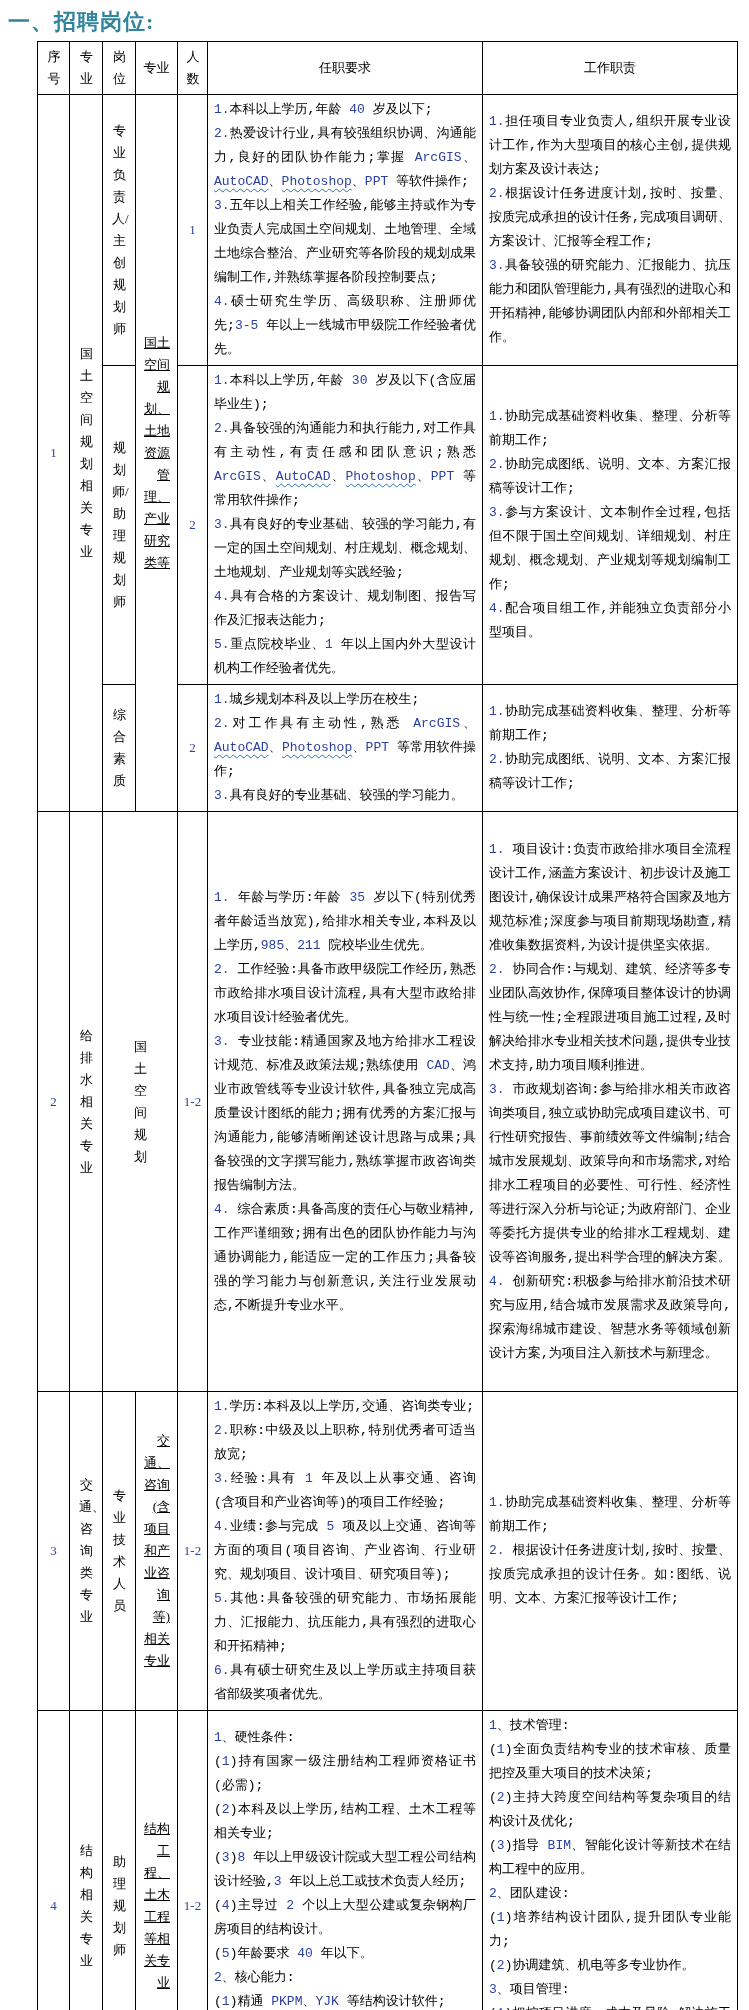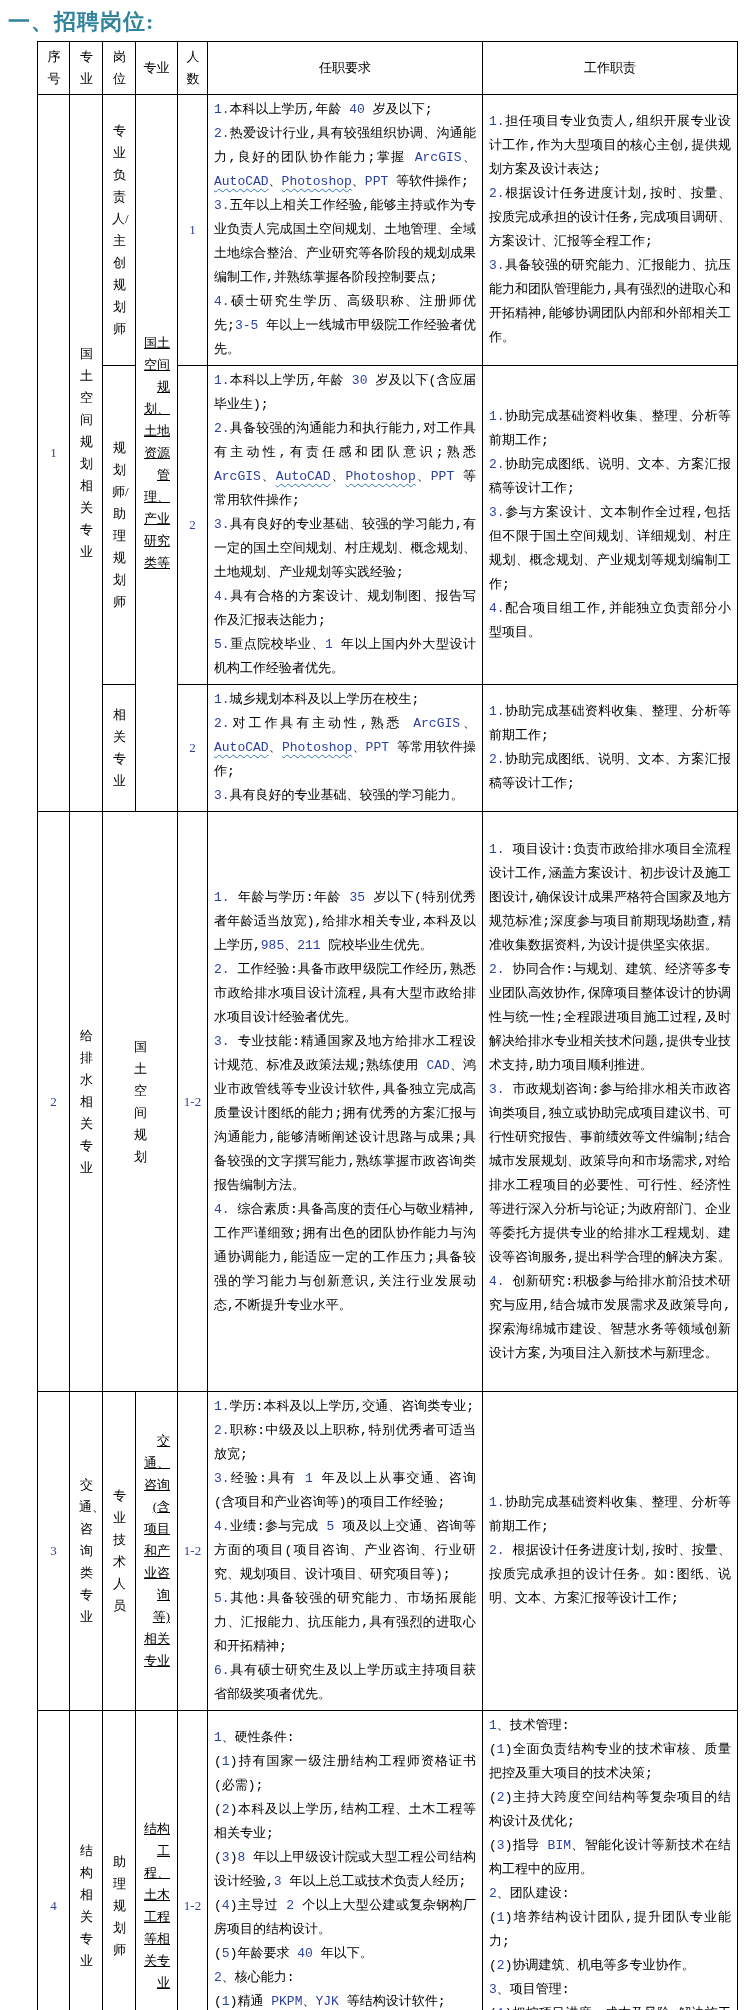--- a/index.html
+++ b/index.html
@@ -100,21 +100,21 @@
 <span class="lat">2.</span>具备较强的沟通能力和执行能力,对工作具有主动性,有责任感和团队意识;熟悉 <span class="lat">ArcGIS</span>、<span class="lat sq">AutoCAD</span>、<span class="lat sq">Photoshop</span>、<span class="lat">PPT</span> 等常用软件操作;
 <span class="lat">3.</span>具有良好的专业基础、较强的学习能力,有一定的国土空间规划、村庄规划、概念规划、土地规划、产业规划等实践经验;
 <span class="lat">4.</span>具有合格的方案设计、规划制图、报告写作及汇报表达能力;
 <span class="lat">5.</span>重点院校毕业、<span class="lat">1</span> 年以上国内外大型设计机构工作经验者优先。</td>
       <td class="txt rich"><span class="lat">1.</span>协助完成基础资料收集、整理、分析等前期工作;
 <span class="lat">2.</span>协助完成图纸、说明、文本、方案汇报稿等设计工作;
 <span class="lat">3.</span>参与方案设计、文本制作全过程,包括但不限于国土空间规划、详细规划、村庄规划、概念规划、产业规划等规划编制工作;
 <span class="lat">4.</span>配合项目组工作,并能独立负责部分小型项目。</td>
     </tr>
     <tr style="height:104px">
-      <td class="lbl"><span class="in c1 rich">相关专业</span></td>
+      <td class="lbl"><span class="in c1 rich">综合素质</span></td>
       <td class="cnt rich"><span class="lat">2</span></td>
       <td class="txt rich"><span class="lat">1.</span>城乡规划本科及以上学历在校生;
 <span class="lat">2.</span>对工作具有主动性,熟悉 <span class="lat">ArcGIS</span>、<span class="lat sq">AutoCAD</span>、<span class="lat sq">Photoshop</span>、<span class="lat">PPT</span> 等常用软件操作;
 <span class="lat">3.</span>具有良好的专业基础、较强的学习能力。</td>
       <td class="txt rich"><span class="lat">1.</span>协助完成基础资料收集、整理、分析等前期工作;
 <span class="lat">2.</span>协助完成图纸、说明、文本、方案汇报稿等设计工作;</td>
     </tr>
 
     <tr style="height:580px">
       <td class="cnt rich"><span class="lat">2</span></td>

